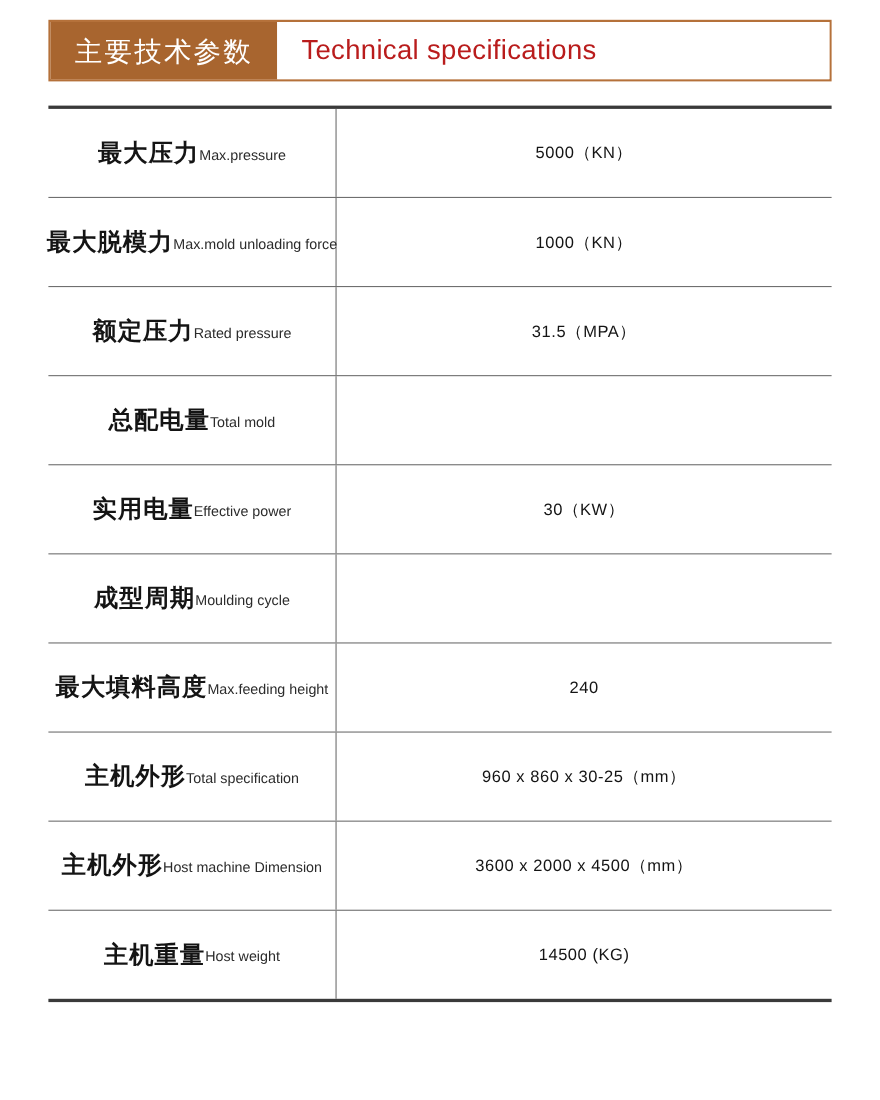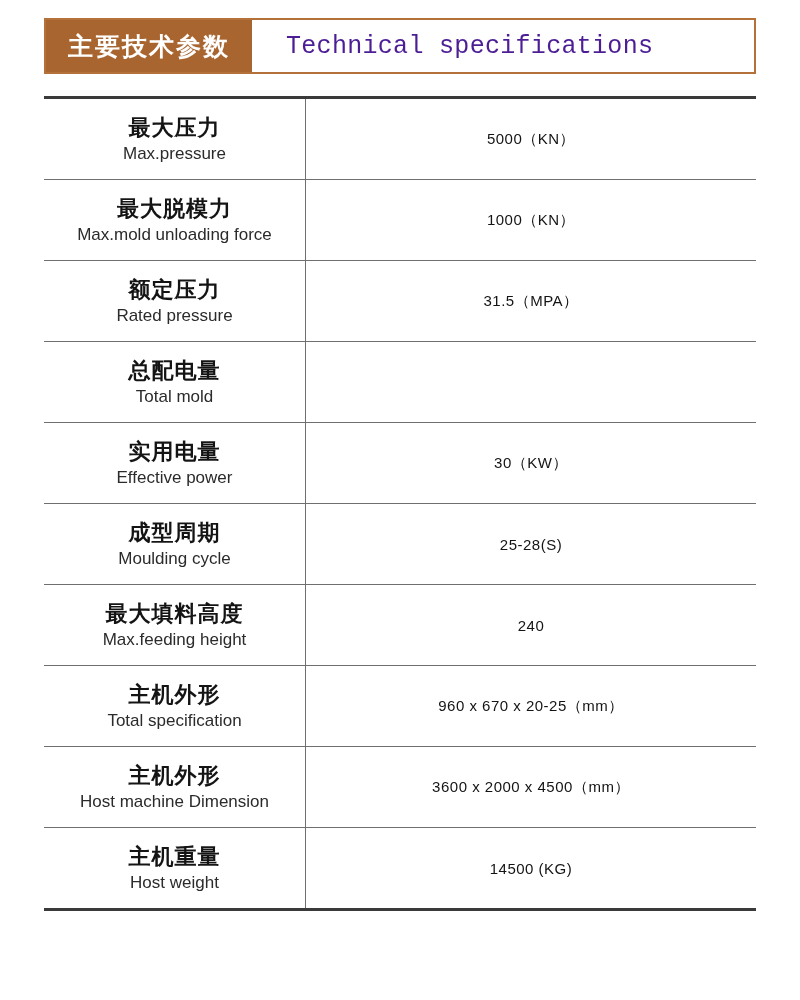--- a/index.html
+++ b/index.html
@@ -28,39 +28,38 @@
     align-items: stretch;
     margin: 18px 44px 0 44px;
     height: 56px;
     border: 2px solid #b5713a;
     box-sizing: border-box;
   }
   .header-cn {
     background: #a8652f;
     color: #ffffff;
     font-size: 25px;
-    font-weight: bold;
+    font-weight: normal;
     letter-spacing: 2px;
     display: flex;
     align-items: center;
     justify-content: center;
     padding: 0 22px;
     white-space: nowrap;
   }
   .header-en {
     flex: 1;
     display: flex;
     align-items: center;
-    padding-left: 34px;
+    padding-left: 22px;
     font-size: 25px;
-    color: #4c1d95;
+    color: #b91c1c;
     letter-spacing: 0.3px;
     background: #ffffff;
     white-space: nowrap;
-    font-family: Liberation Mono, monospace;
   }
 
   
   .spec-table {
     margin: 22px 44px 0 44px;
     border-top: 3px solid #3a3a3a;
     border-bottom: 3px solid #3a3a3a;
     box-sizing: border-box;
   }
   .spec-row {
@@ -70,35 +69,35 @@
     border-bottom: 1px solid #6f6f6f;
   }
   .spec-row:last-child {
     border-bottom: none;
   }
   .spec-label {
     width: 262px;
     box-sizing: border-box;
     border-right: 1px solid #6f6f6f;
     display: flex;
-    flex-direction: column;
+    flex-direction: row;
     align-items: center;
     justify-content: center;
     padding: 0 6px;
   }
   .label-cn {
     font-size: 22px;
     font-weight: bold;
     color: #141414;
     letter-spacing: 1px;
     line-height: 1.25;
     white-space: nowrap;
   }
   .label-en {
-    font-size: 17px;
+    font-size: 13px;
     color: #2b2b2b;
     margin-top: 3px;
     line-height: 1.2;
     white-space: nowrap;
   }
   .spec-value {
     flex: 1;
     display: flex;
     align-items: center;
     justify-content: center;
@@ -157,37 +156,36 @@
         <div class="label-en">Effective power</div>
       </div>
       <div class="spec-value">30（KW）</div>
     </div>
 
     <div class="spec-row">
       <div class="spec-label">
         <div class="label-cn">成型周期</div>
         <div class="label-en">Moulding cycle</div>
       </div>
-      <div class="spec-value">25-28(S)</div>
     </div>
 
     <div class="spec-row">
       <div class="spec-label">
         <div class="label-cn">最大填料高度</div>
         <div class="label-en">Max.feeding height</div>
       </div>
       <div class="spec-value">240</div>
     </div>
 
     <div class="spec-row">
       <div class="spec-label">
         <div class="label-cn">主机外形</div>
         <div class="label-en">Total specification</div>
       </div>
-      <div class="spec-value">960 x 670 x 20-25（mm）</div>
+      <div class="spec-value">960 x 860 x 30-25（mm）</div>
     </div>
 
     <div class="spec-row">
       <div class="spec-label">
         <div class="label-cn">主机外形</div>
         <div class="label-en">Host machine Dimension</div>
       </div>
       <div class="spec-value">3600 x 2000 x 4500（mm）</div>
     </div>
 

